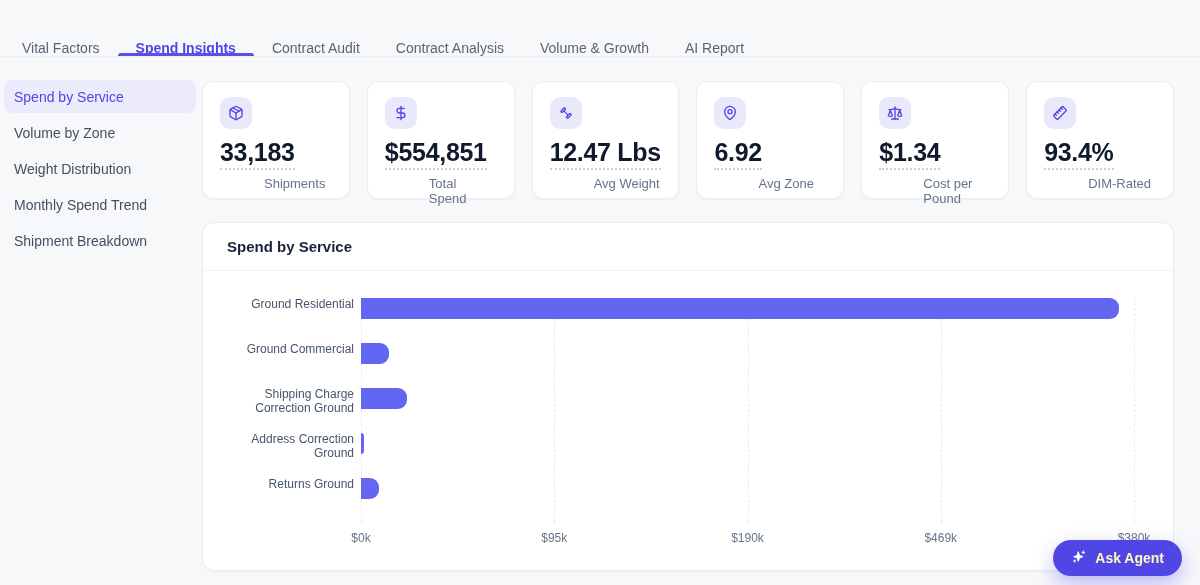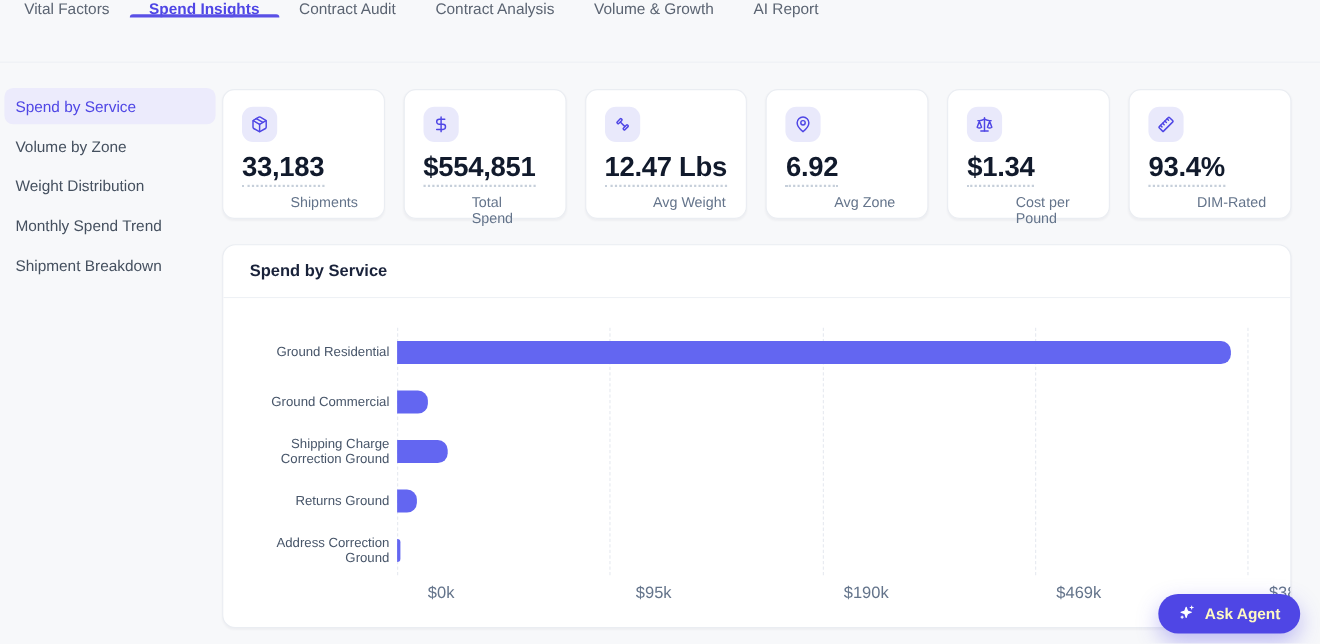--- a/index.html
+++ b/index.html
@@ -21,21 +21,21 @@
   body{
     background:var(--page-bg);
     font-family:"Liberation Sans","DejaVu Sans",sans-serif;
     color:var(--text-dark);
     position:relative;
   }
   
   .topnav{
     height:57px;
     display:flex;
-    align-items:flex-start;
+    align-items:flex-end;
     padding-left:4px;
     border-bottom:1px solid #edf0f4;
   }
   .tab{
     display:flex;align-items:center;
     padding:0 18px;
     font-size:14px;
     color:#5b6472;
     cursor:pointer;
     position:relative;
@@ -115,42 +115,41 @@
     height:48px;
     display:flex;align-items:center;
     padding:0 24px;
     border-bottom:1px solid #eef1f5;
   }
   .chart-title{font-size:15px;font-weight:700;color:#19223a;}
   .chart-body{padding:27px 24px 0 24px;}
   .plot{position:relative;}
   .gridlines{position:absolute;left:134px;right:15px;top:0;height:225px;pointer-events:none;}
   .gridline{position:absolute;top:0;bottom:0;width:0;border-left:1px dashed var(--grid);}
-  .bar-row{display:flex;align-items:center;height:45px;position:relative;}
+  .bar-row{display:flex;align-items:flex-start;height:45px;position:relative;}
   .bar-label{
     width:127px;
     text-align:right;
     font-size:12px;
     color:var(--text-mid);
     line-height:1.15;
   }
   .bar-track{flex:1;margin-left:7px;margin-right:15px;height:21px;position:relative;}
   .bar{
     position:absolute;left:0;top:0;height:21px;
     background:var(--bar);
     border-radius:0 9px 9px 0;
     min-width:3px;
   }
   .ticks{position:relative;margin-left:134px;margin-right:15px;height:26px;}
   .tick-label{
     position:absolute;top:8px;
     transform:translateX(-50%);
-    font-size:15px;color:var(--text-soft);
+    font-size:12px;color:var(--text-soft);
     white-space:nowrap;
-    margin-left:40px;
   }
   
   .ask-agent{
     position:absolute;right:18px;bottom:9px;
     height:36px;
     display:flex;align-items:center;gap:8px;
     padding:0 18px;
     background:var(--accent);
     color:#fef9c3;
     font-size:14px;font-weight:700;
@@ -281,29 +280,29 @@
               <div class="bar" style="width: 3.60526%; background: rgb(99, 102, 241);"></div>
             </div>
           </div>
           <div class="bar-row">
             <div class="bar-label">Shipping Charge Correction Ground</div>
             <div class="bar-track">
               <div class="bar" style="width: 5.94737%; background: rgb(99, 102, 241);"></div>
             </div>
           </div>
           <div class="bar-row">
+            <div class="bar-label">Address Correction Ground</div>
+            <div class="bar-track">
+              <div class="bar" style="width: 0.421053%; background: rgb(99, 102, 241);"></div>
+            </div>
+          </div>
+          <div class="bar-row">
             <div class="bar-label">Returns Ground</div>
             <div class="bar-track">
               <div class="bar" style="width: 2.28947%; background: rgb(99, 102, 241);"></div>
-            </div>
-          </div>
-          <div class="bar-row">
-            <div class="bar-label">Address Correction Ground</div>
-            <div class="bar-track">
-              <div class="bar" style="width: 0.421053%; background: rgb(99, 102, 241);"></div>
             </div>
           </div>
         </div>
       <div class="ticks" id="ticks">
           <span class="tick-label" style="left: 0%;">$0k</span>
           <span class="tick-label" style="left: 25%;">$95k</span>
           <span class="tick-label" style="left: 50%;">$190k</span>
           <span class="tick-label" style="left: 75%;">$469k</span>
           <span class="tick-label" style="left: 100%;">$380k</span>
         </div>

